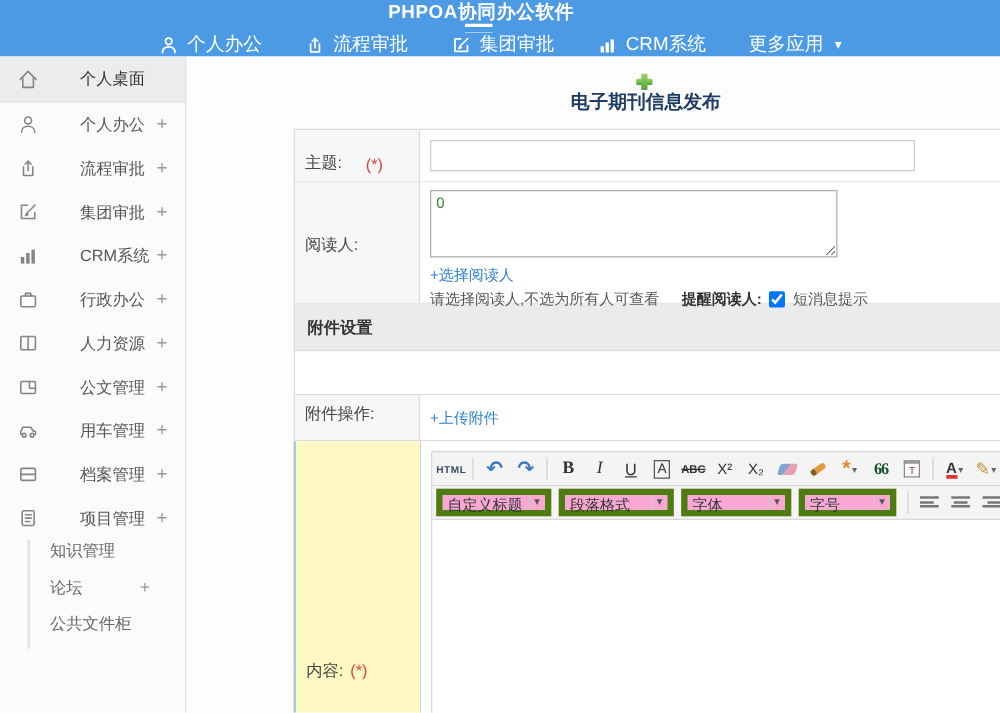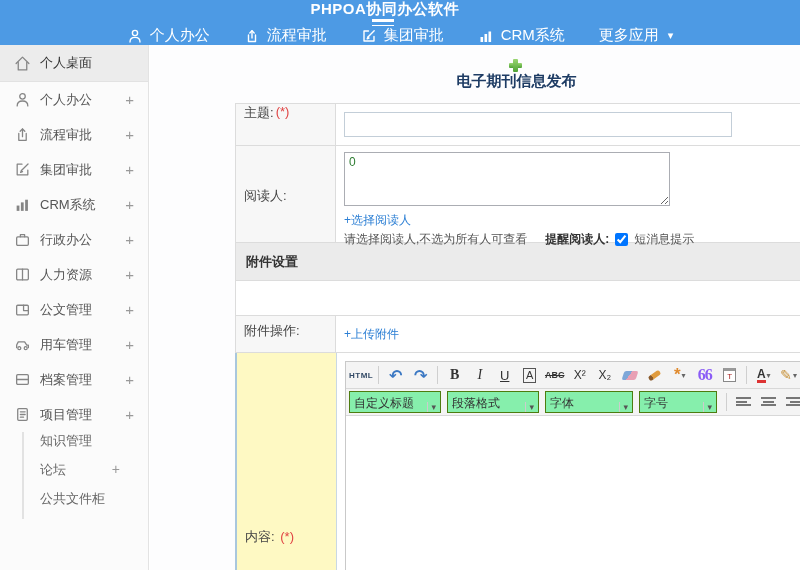--- a/index.html
+++ b/index.html
@@ -17,21 +17,21 @@
   .topnav-item svg { display:block; }
   .caret { font-size:11px; margin-left:2px; }
 
   
   .sidebar { position:absolute; top:45px; left:0; width:149px; height:525px;
     background:#fbfbfb; border-right:1px solid #e3e3e3; overflow:hidden; }
   .side-item { height:35px; display:flex; align-items:center; padding:0 14px;
     color:#555; font-size:13px; cursor:pointer; }
   .side-item.active { height:37px; background:#ececec; border-bottom:1px solid #e2e2e2; color:#333; }
   .side-item .s-ico { width:17px; height:17px; margin-right:9px; flex:0 0 auto; }
-  .side-item .s-label { flex:1; }
+  .side-item .s-label { flex:1;margin-left:24px; }
   .side-item .s-toggle { color:#999; font-size:15px; font-weight:300; }
   .subnav { margin-left:22px; border-left:2px solid #e2e2e2; }
   .sub-item { height:29px; display:flex; align-items:flex-start; padding:0 0 0 16px;
     color:#666; font-size:13px; cursor:pointer; }
   .sub-item .s-label { flex:1; }
   .sub-item .s-toggle { color:#999; font-size:14px; margin-right:28px; }
 
   
   .main { position:absolute; top:45px; left:150px; width:650px; height:525px;
     background:#fdfdfe; overflow:hidden; }
@@ -44,21 +44,21 @@
     background:linear-gradient(#9ad671,#4ea234); border-radius:1px; }
 
   .form-table { margin-left:85px; width:700px; border:1px solid #dcdcdc; border-bottom:none;
     font-size:13px; color:#333; background:#fff; }
   .frow { display:flex; border-bottom:1px solid #dcdcdc; }
   .fcell-label { width:100px; flex:0 0 auto; background:#f7f7f7; border-right:1px solid #dcdcdc;
     padding:10px 6px 6px 8px; color:#444; }
   .fcell-value { flex:1; padding:6px 8px; background:#fff; }
   .req { color:#e04343; margin-left:2px; }
   .row-subject { height:42px; }
-  .row-subject .fcell-label { display:flex; align-items:flex-start; padding-top:0; }
+  .row-subject .fcell-label { display:flex; align-items:flex-end; padding-top:0;gap:17px; }
   .row-subject .fcell-value { display:flex; align-items:center; }
   .subject-input { width:388px; height:25px; border:1px solid #c3ced8; outline:none;
     font-size:13px; padding:0 4px; }
   .row-readers { height:97px; }
   .row-readers .fcell-label { display:flex; align-items:center;text-align:right; }
   .readers-area { width:326px; height:54px; border:1px solid #abadb3; resize:both;
     font-size:12px; color:#2e7d32; padding:2px 4px; font-family:"Liberation Sans","DejaVu Sans",sans-serif; }
   .link { color:#2c7fd4; font-size:12px; text-decoration:none; cursor:pointer; display:inline-block; }
   .choose-link { margin:3px 0 2px; }
   .hint-line { font-size:12px; color:#555; display:flex; align-items:center; gap:4px; white-space:nowrap; }
@@ -87,37 +87,37 @@
   .t-italic { font-family:"Liberation Serif","DejaVu Serif",serif; font-style:italic; font-size:14px; }
   .t-under { text-decoration:underline; font-size:13px; }
   .t-boxa span { border:1px solid #555; padding:0 2px; font-size:11px; line-height:13px; }
   .t-strike { text-decoration:line-through; font-size:9px; font-weight:bold; }
   .t-supsub { font-size:12px; }
   .ico-eraser { width:14px; height:9px; background:linear-gradient(115deg,#7ea7d8 45%,#e8a0b4 45%);
     transform:skewX(-18deg); border-radius:2px; }
   .ico-brush { width:13px; height:5px; background:linear-gradient(90deg,#8a5a2b 30%,#e09b3d 30%);
     transform:rotate(-35deg); border-radius:2px; }
   .t-wand { color:#e08a2e; font-size:17px; font-weight:bold; }
-  .t-quote { font-family:"Liberation Serif","DejaVu Serif",serif; font-weight:bold; font-size:16px;
-    letter-spacing:-1px; color:#8b5cf6; }
+  .t-quote { font-family:"Liberation Serif","DejaVu Serif",serif; font-weight:bold; font-size:13px;
+    letter-spacing:-1px; color:#14532d; }
   .ico-paste { width:13px; height:14px; border:1px solid #888; border-top:3px solid #999;
     display:flex; align-items:center; justify-content:center; font-size:8px; color:#a22; background:#fff; }
   .t-fontcolor span.a { font-size:12px; font-weight:bold; border-bottom:3px solid #d33; line-height:12px; }
   .t-pen { color:#c79138; font-size:14px; }
   .mini-caret { font-size:8px; color:#666; margin-left:1px; }
   .ico-align { width:15px; height:12px;
     background:
       linear-gradient(#777 0 0) 0 1px/15px 2px no-repeat,
       linear-gradient(#777 0 0) 0 4.5px/11px 2px no-repeat,
       linear-gradient(#777 0 0) 0 8px/15px 2px no-repeat,
       linear-gradient(#777 0 0) 0 11.5px/11px 2px no-repeat; }
   .ico-align.center { background-position:0 1px,2px 4.5px,0 8px,2px 11.5px; }
   .ico-align.right { background-position:0 1px,4px 4.5px,0 8px,4px 11.5px; }
-  .dropdown { height:22px; background:#86efac; border:1px solid #4d7c0f; display:inline-flex;
-    align-items:flex-end; justify-content:space-between; font-size:12px; color:#333;
+  .dropdown { height:22px; background:#f9a8d4; border:5px solid #4d7c0f; display:inline-flex;
+    align-items:flex-start; justify-content:space-between; font-size:12px; color:#333;
     padding:0 4px; margin-right:4px; cursor:pointer; flex:0 0 auto; }
   .dropdown .dd-caret { font-size:9px; color:#555; border-left:1px solid #ccc; padding-left:3px; margin-left:4px; }
   .editor-body { height:166px; background:#fff; outline:none; }
 
   svg.gray { stroke:#858585; fill:none; stroke-width:1.2; stroke-linecap:round; stroke-linejoin:round; }
   svg.white { stroke:#fff; fill:none; stroke-width:1.4; stroke-linecap:round; stroke-linejoin:round; }
 </style>
 </head>
 <body>
 

